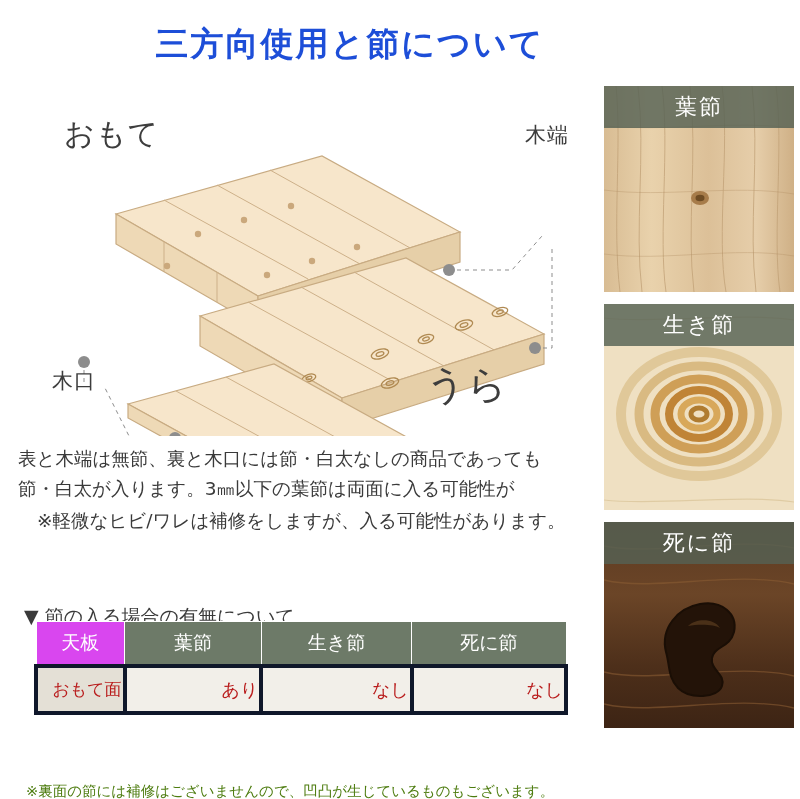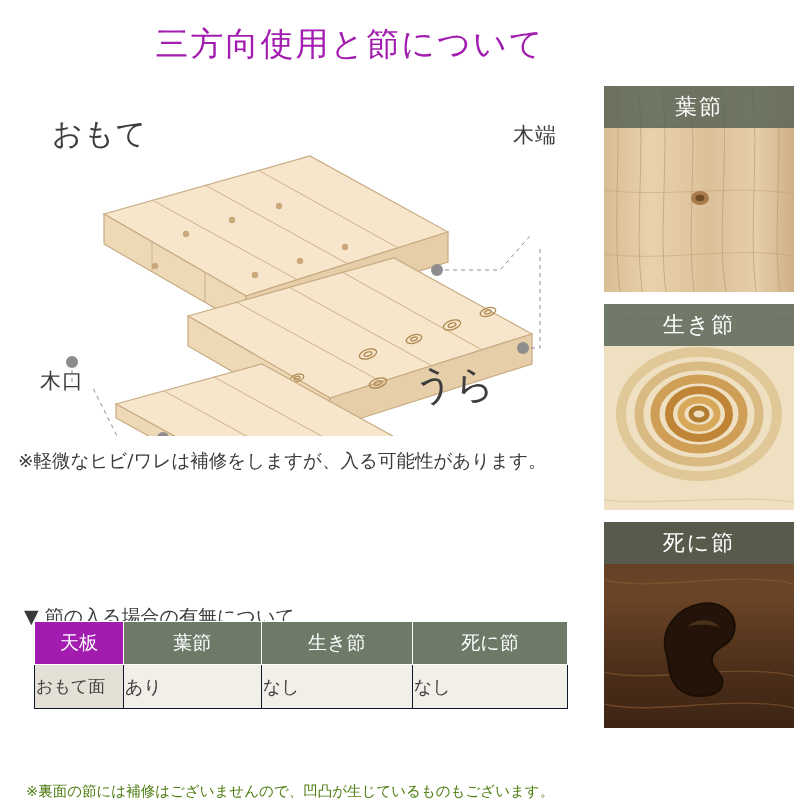--- a/index.html
+++ b/index.html
@@ -12,65 +12,65 @@
     position:relative;
   }
   .page{position:relative;width:800px;height:799px;}
 
   
   .title{
     position:absolute;left:0;top:22px;width:700px;
     text-align:center;
     font-size:33px;
     letter-spacing:2px;
-    color:#a21caf;
-    font-weight:400;
+    color:#1d4ed8;
+    font-weight:700;
   }
 
   
   .left{position:absolute;left:0;top:86px;width:600px;height:713px;}
 
   
-  .illus{position:absolute;left:0;top:0;width:600px;height:350px;}
+  .illus{position:absolute;left:12px;top:0;width:600px;height:350px;}
   .lbl{position:absolute;font-size:25px;color:#3d3d3d;letter-spacing:1px;}
   .lbl-omote{left:52px;top:28px;font-size:30px;}
   .lbl-ura{left:414px;top:272px;font-size:39px;}
   .lbl-kobashi{left:513px;top:35px;font-size:21px;}
   .lbl-koguchi{left:40px;top:281px;font-size:21px;text-align:right;}
 
   
   .para{
     position:absolute;left:18px;top:358px;width:570px;
     font-size:18.5px;line-height:1.62;color:#3a3a3a;
   }
   .para p{margin:0;}
-  .para .note{margin-top:2px;}
+  .para .note{margin-top:2px;margin-left:19px;}
 
   
   .tbl-head{
     position:absolute;left:24px;top:506px;
     font-size:19px;color:#3a3a3a;margin-top:12px;
   }
 
   
   table.knot{
     position:absolute;left:34px;top:535px;
     border-collapse:collapse;
     width:534px;
     font-size:17px;
   }
   table.knot th{
     background:#6d7a68;color:#ffffff;font-weight:400;
     font-size:19px;
     height:40px;border:1px solid #ffffff;
   }
-  table.knot th.first{background:#a21caf;}
+  table.knot th.first{background:#d946ef;}
   table.knot td{
-    height:41px;text-align:left;border:1px solid #0f172a;
-    background:#f2efe9;color:#404040;font-size:18px;
+    height:41px;text-align:right;border:4px solid #0f172a;
+    background:#f2efe9;color:#b91c1c;font-size:18px;
   }
   table.knot td.rowhead{background:#e4e0d6;font-size:17px;}
   table.knot td sup{font-size:11px;vertical-align:super;}
 
   .tbl-foot{
     position:absolute;left:26px;top:696px;
     font-size:14.5px;color:#4d7c0f;
   }
 
   
@@ -170,20 +170,22 @@
         <circle cx="163" cy="352" r="6" fill="#8d8d8d"></circle>
       </svg>
 
       <div class="lbl lbl-omote">おもて</div>
       <div class="lbl lbl-ura">うら</div>
       <div class="lbl lbl-kobashi">木端</div>
       <div class="lbl lbl-koguchi">木口</div>
     </div>
 
     <div class="para">
+      <p>表と木端は無節、裏と木口には節・白太なしの商品であっても</p>
+      <p>節・白太が入ります。3㎜以下の葉節は両面に入る可能性が</p>
       <p class="note">※軽微なヒビ/ワレは補修をしますが、入る可能性があります。</p>
     </div>
 
     <div class="tbl-head">▼ 節の入る場合の有無について</div>
 
     <table class="knot">
       <thead>
         <tr>
           <th class="first" style="width:88px">天板</th>
           <th style="width:138px">葉節</th>

